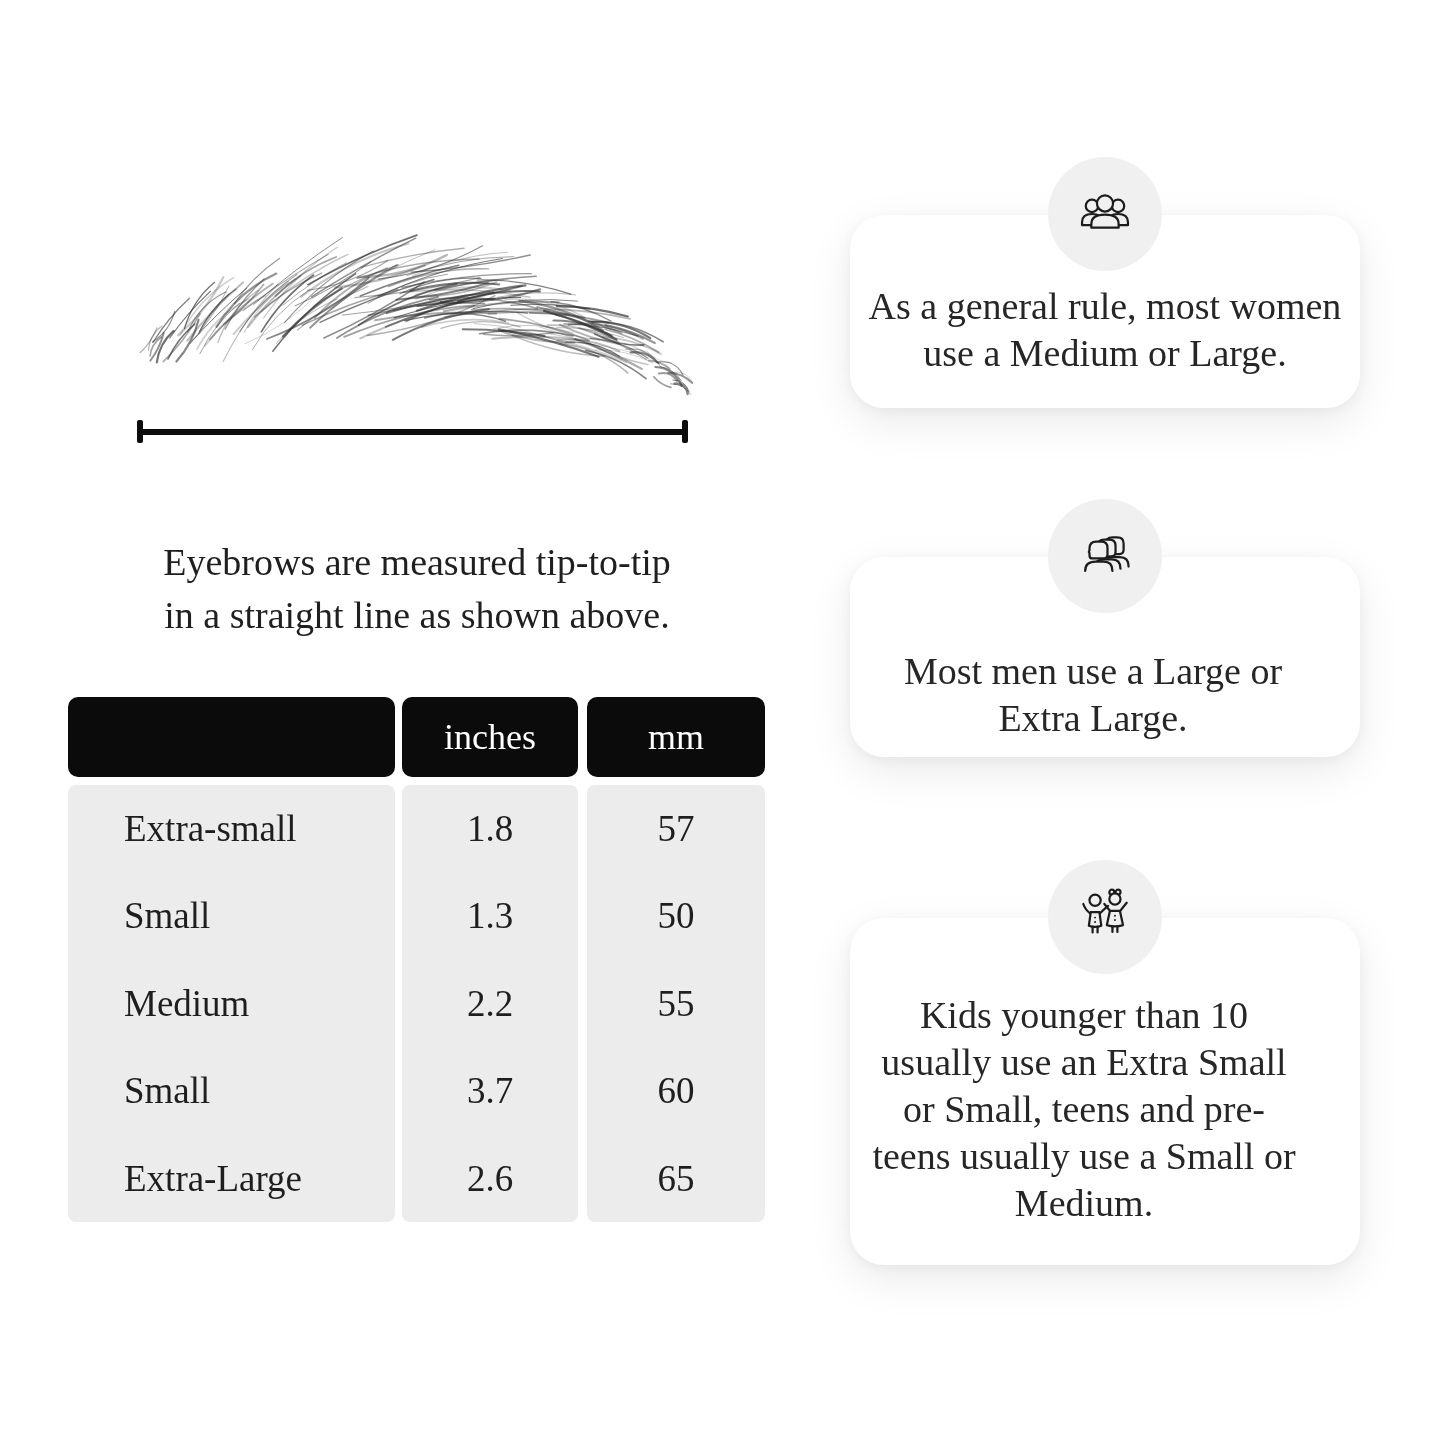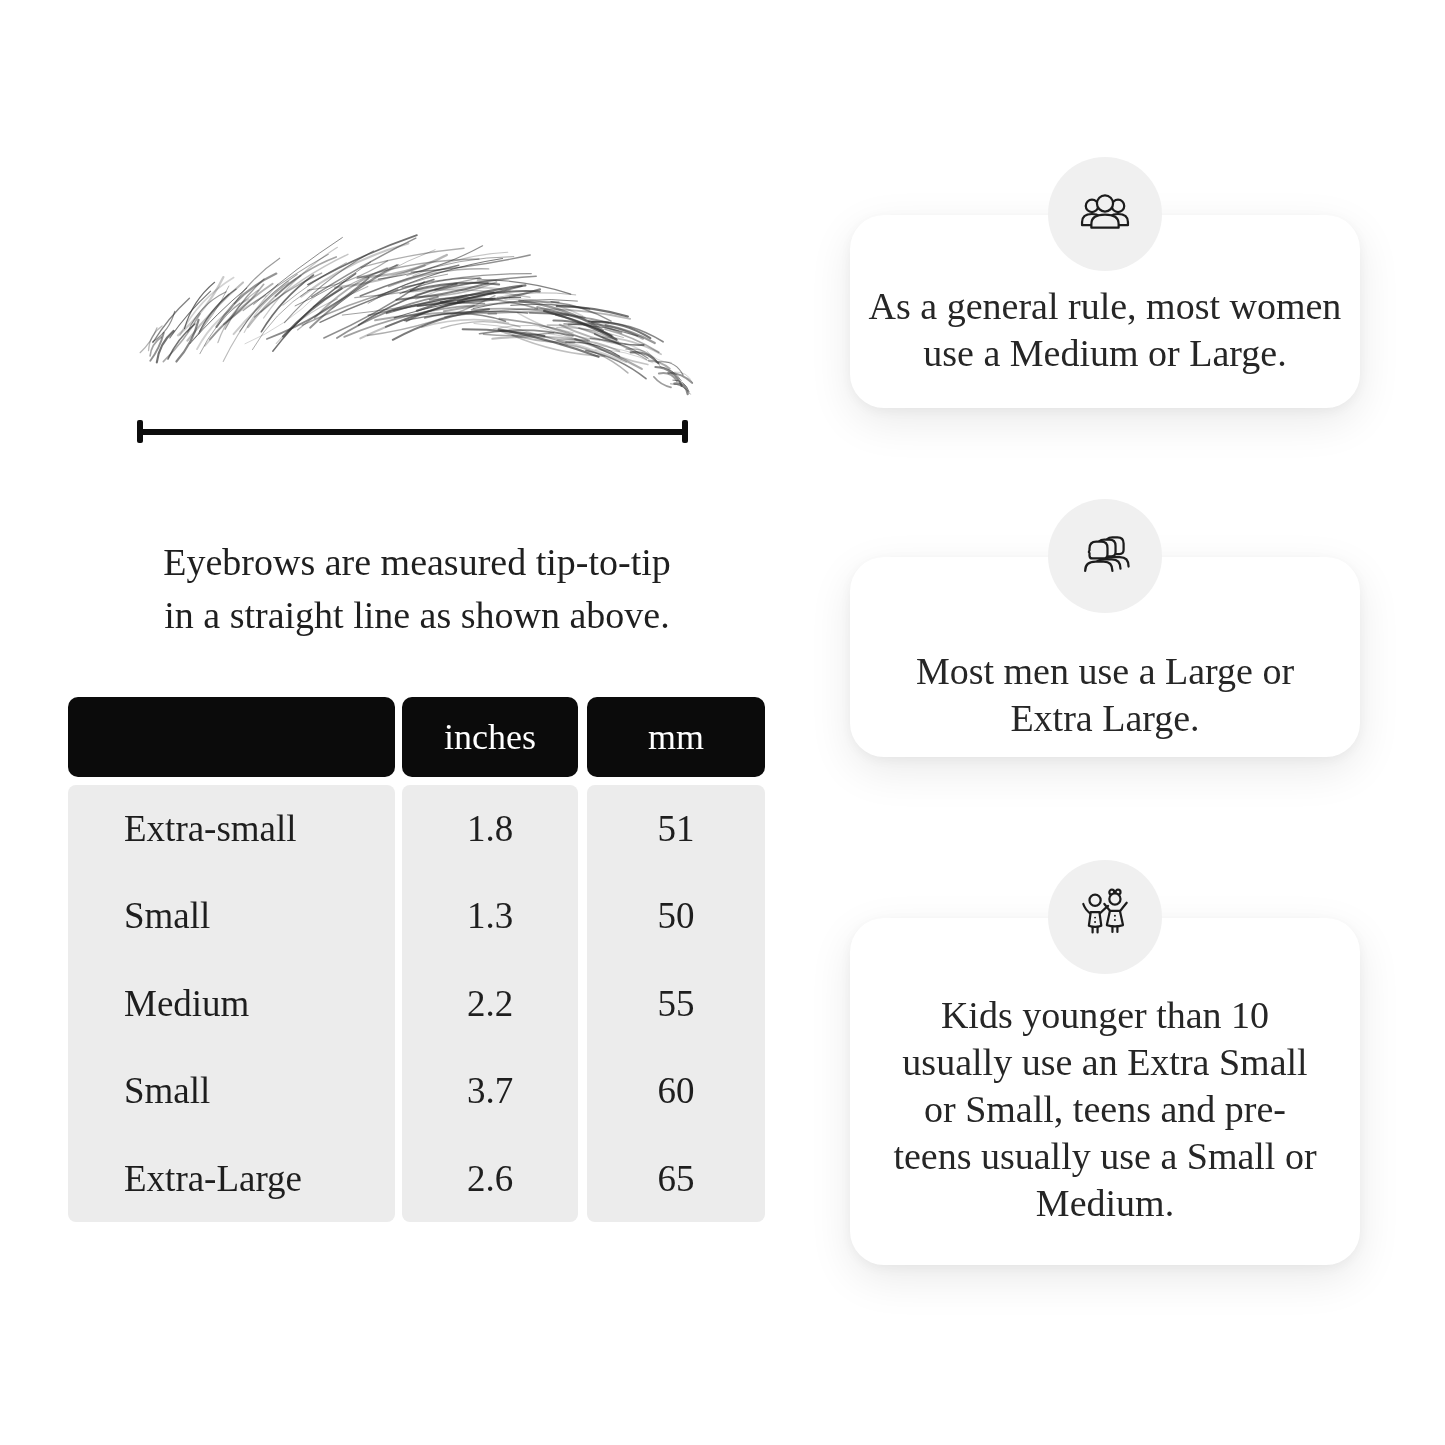--- a/index.html
+++ b/index.html
@@ -40,21 +40,21 @@
   .trow{position:absolute;left:0;width:100%;height:87px;}
   .cell{position:absolute;line-height:87px;font-size:37px;color:#1e1e1e;white-space:nowrap;}
   .cell.label{left:124px;}
   .cell.inches{left:402px;width:176px;text-align:center;}
   .cell.mm{left:587px;width:178px;text-align:center;}
 
   
   .card{
     position:absolute;left:850px;width:510px;background:#ffffff;border-radius:34px;
     box-shadow:0 14px 44px rgba(0,0,0,0.085), 0 3px 12px rgba(0,0,0,0.045);
-    display:flex;align-items:center;justify-content:center;
+    display:flex;align-items:center;
     box-sizing:border-box;padding:58px 18px 22px 18px;
   }
   .card.c1{top:215px;height:193px;}
   .card.c2{top:557px;height:200px;}
   .card.c3{top:918px;height:347px;}
   .icon-circle{
     position:absolute;left:50%;top:-58px;transform:translateX(-50%);
     width:114px;height:114px;border-radius:50%;background:#f0f0f0;
     display:flex;align-items:center;justify-content:center;
   }
@@ -269,21 +269,21 @@
   <div class="th inches">inches</div>
   <div class="th mm">mm</div>
 
   <div class="colbg c1"></div>
   <div class="colbg c2"></div>
   <div class="colbg c3"></div>
 
   <div class="trow" style="top:785px">
     <span class="cell label">Extra-small</span>
     <span class="cell inches">1.8</span>
-    <span class="cell mm">51</span>
+    <span class="cell mm">57</span>
   </div>
   <div class="trow" style="top:872px">
     <span class="cell label">Small</span>
     <span class="cell inches">1.3</span>
     <span class="cell mm">50</span>
   </div>
   <div class="trow" style="top:960px">
     <span class="cell label">Medium</span>
     <span class="cell inches">2.2</span>
     <span class="cell mm">55</span>

